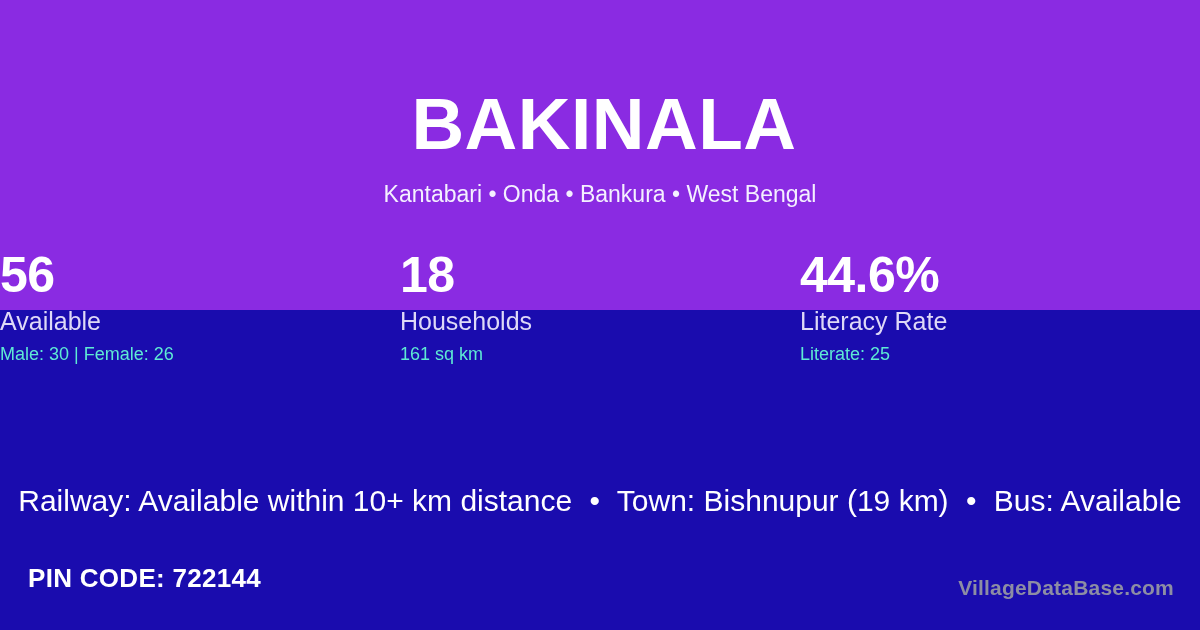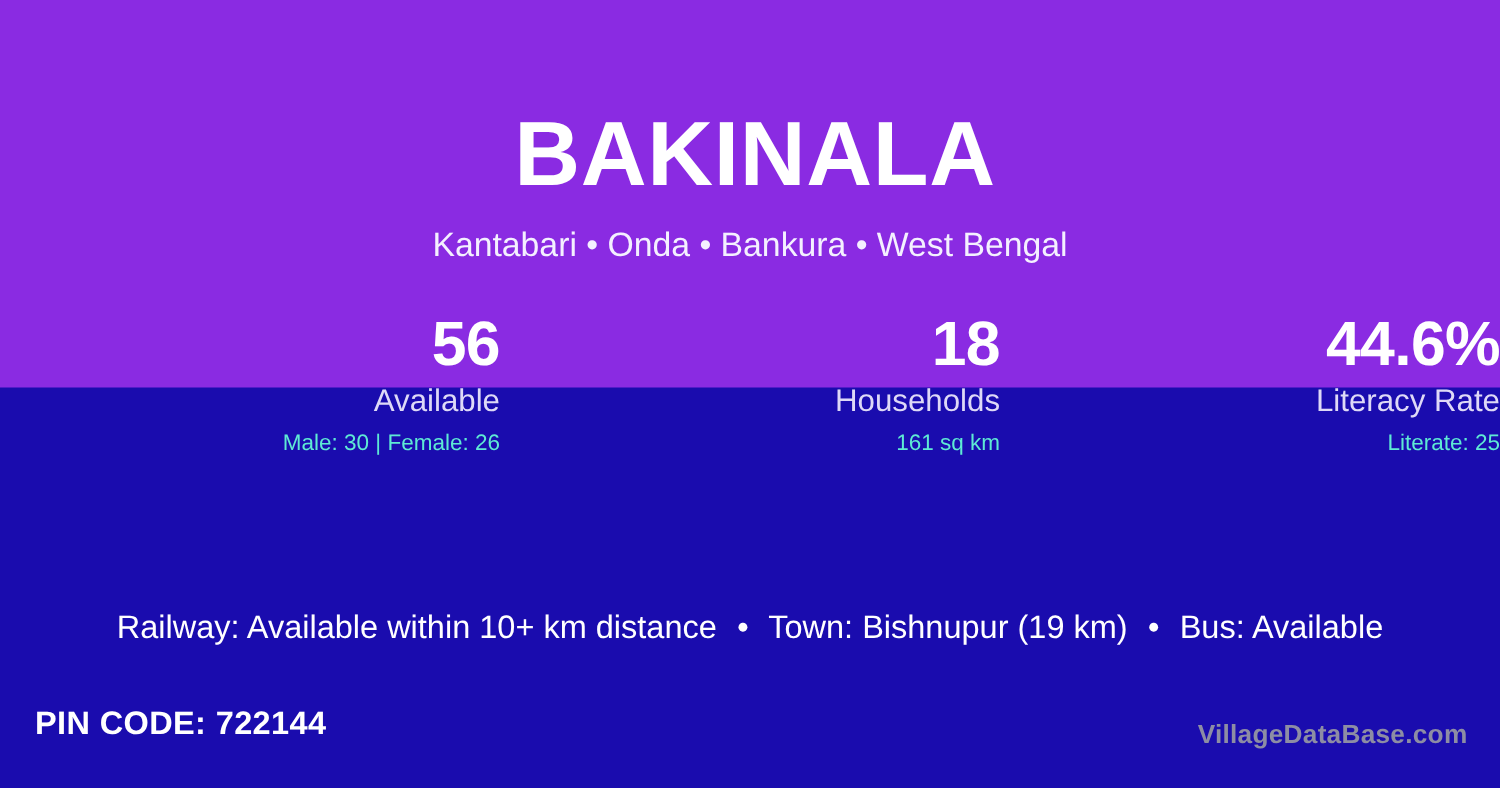--- a/index.html
+++ b/index.html
@@ -54,41 +54,40 @@
     color: #ffffff;
     letter-spacing: 0.5px;
     text-align: center;
   }
 
   .village-subtitle {
     position: absolute;
     top: 183px;
     left: 0;
     width: 1200px;
-    font-size: 27px;
+    font-size: 23px;
     font-weight: normal;
     line-height: 1;
     color: #f4f0ff;
     text-align: center;
   }
 
   
   .stats-row {
     position: absolute;
     left: 0;
     top: 248px;
     width: 1200px;
     display: flex;
     flex-direction: row;
   }
 
   .stat-col {
     flex: 1 1 0;
-    text-align: right;
-    padding-left: 28px;
+    text-align: left;
   }
 
   .stat-value {
     font-size: 50px;
     font-weight: bold;
     line-height: 55px;
     color: #ffffff;
     letter-spacing: -0.5px;
   }
 
@@ -108,21 +107,21 @@
     margin-top: 7px;
   }
 
   
   .transport-line {
     position: absolute;
     left: 0;
     top: 487px;
     width: 1200px;
     text-align: center;
-    font-size: 26px;
+    font-size: 30px;
     line-height: 28px;
     color: #ffffff;
     white-space: nowrap;
   }
 
   .transport-item {
     display: inline;
   }
 
   .transport-sep {

